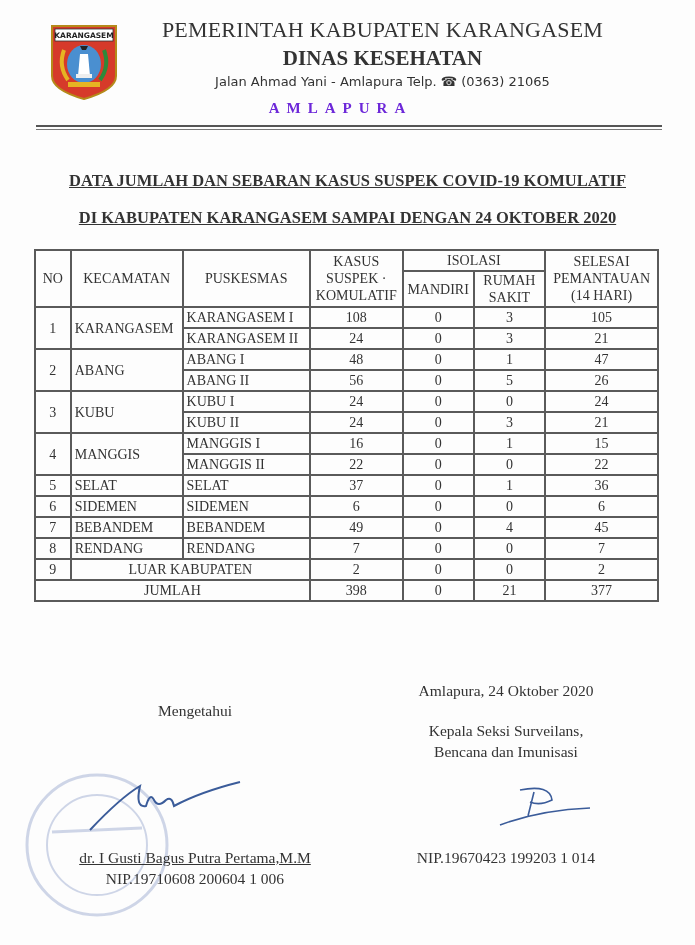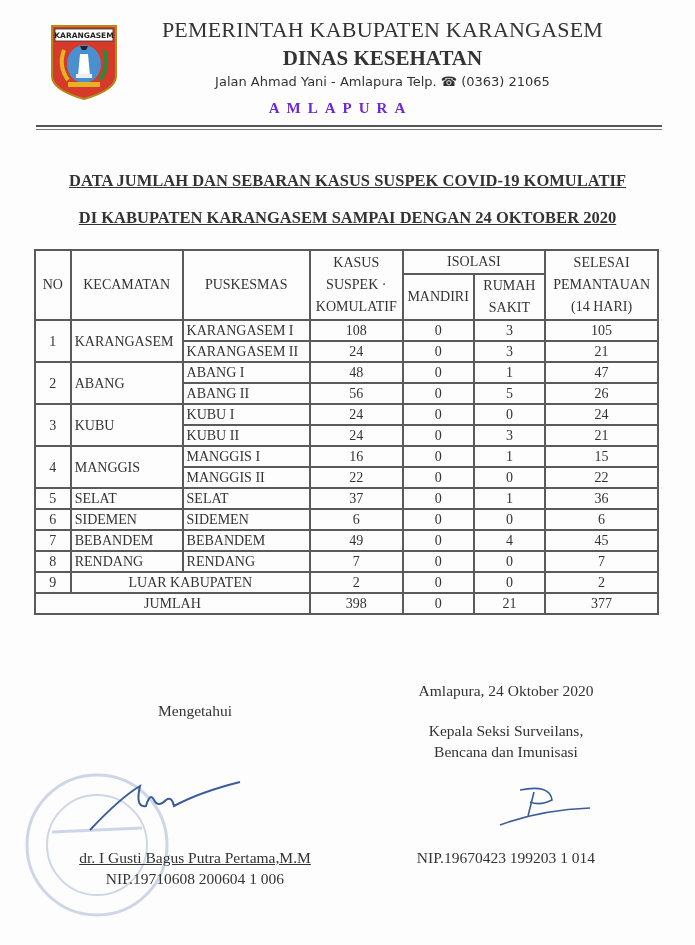--- a/index.html
+++ b/index.html
@@ -21,21 +21,21 @@
   .t1 { top:171px; }
   .t2 { top:208px; }
   
   table.data {
     position:absolute; left:34px; top:249px; width:625px; border-collapse:collapse;
     font-size:14px; color:#333;
   }
   table.data td, table.data th {
     border:2px solid #5a5a5a; padding:0 3px; font-weight:normal; height:17px; line-height:17px;
   }
-  table.data th { line-height:22px; }
+  table.data th { line-height:17px; }
   .c { text-align:center; }
   .l { text-align:left; }
   
   .sig { font-size:15.5px; text-align:center; line-height:21px; color:#333; }
   .sigL { left:60px; width:270px; }
   .sigR { left:376px; width:260px; }
   .u { text-decoration:underline; }
   .stamp { left:22px; top:770px; width:150px; height:150px; }
 </style>
 </head>

